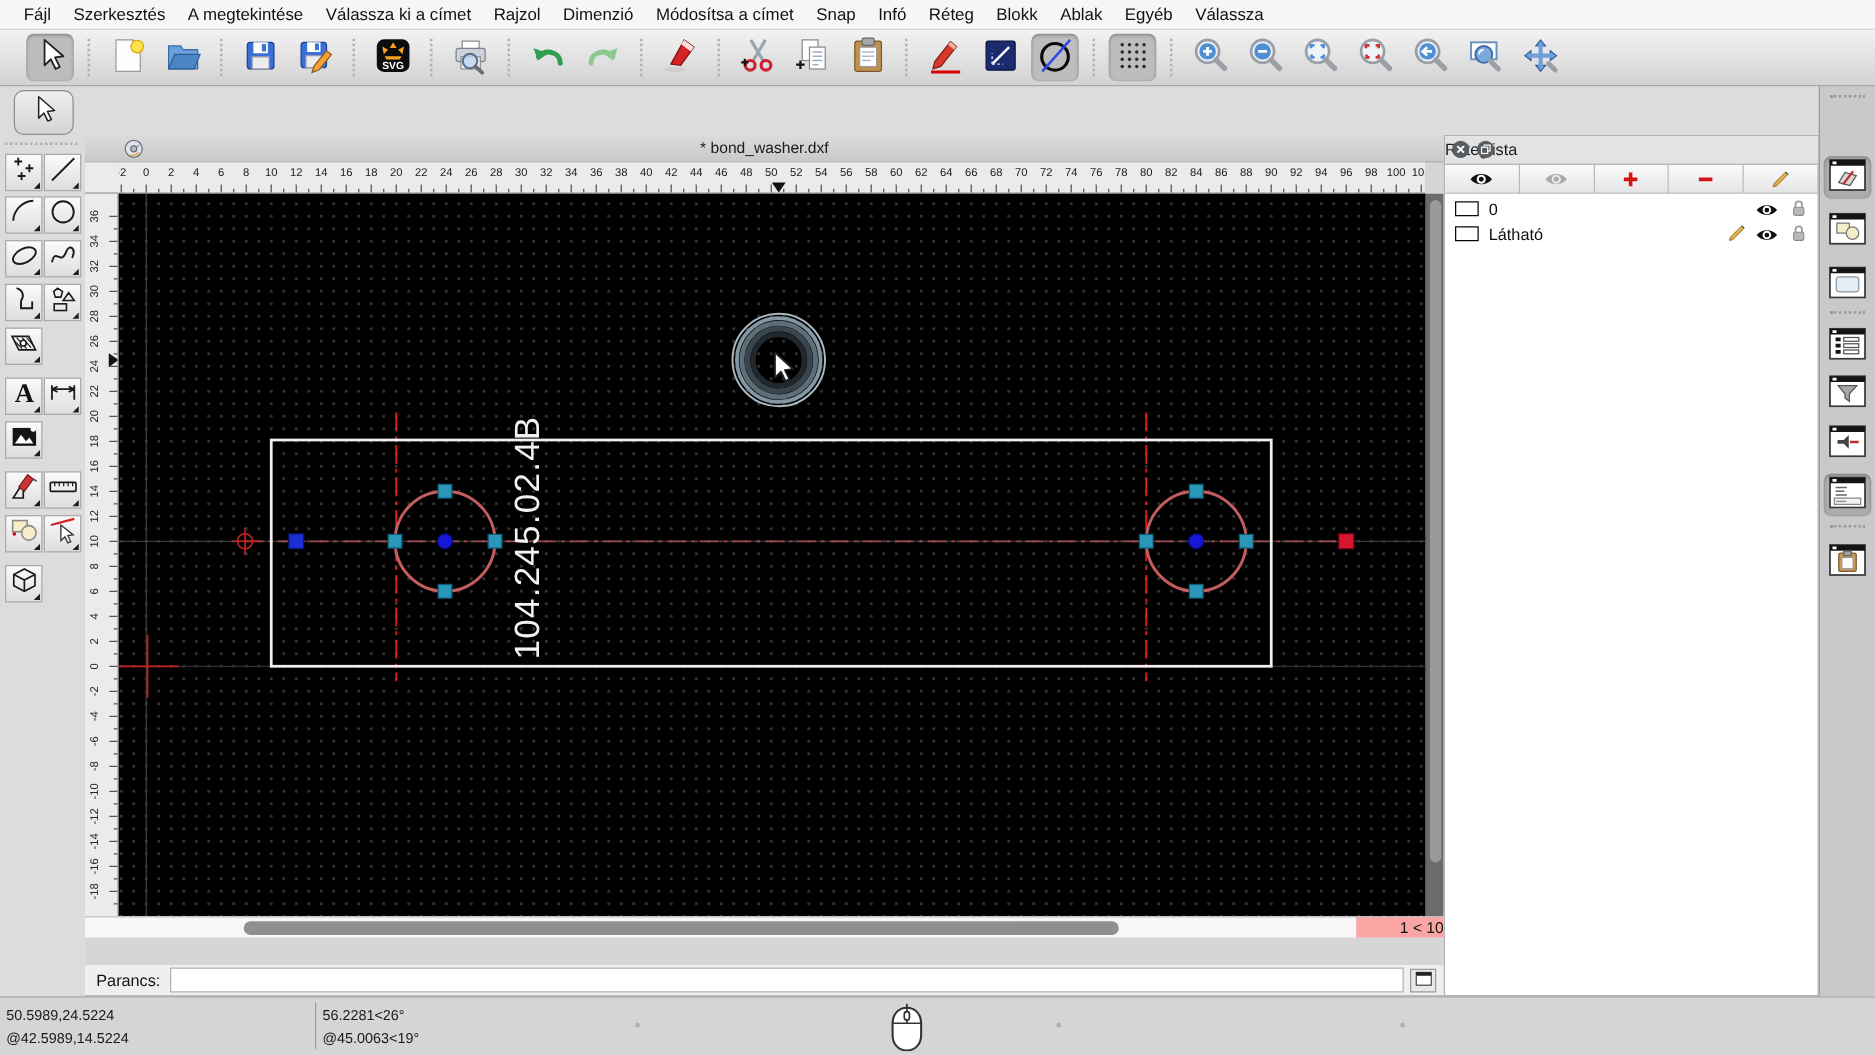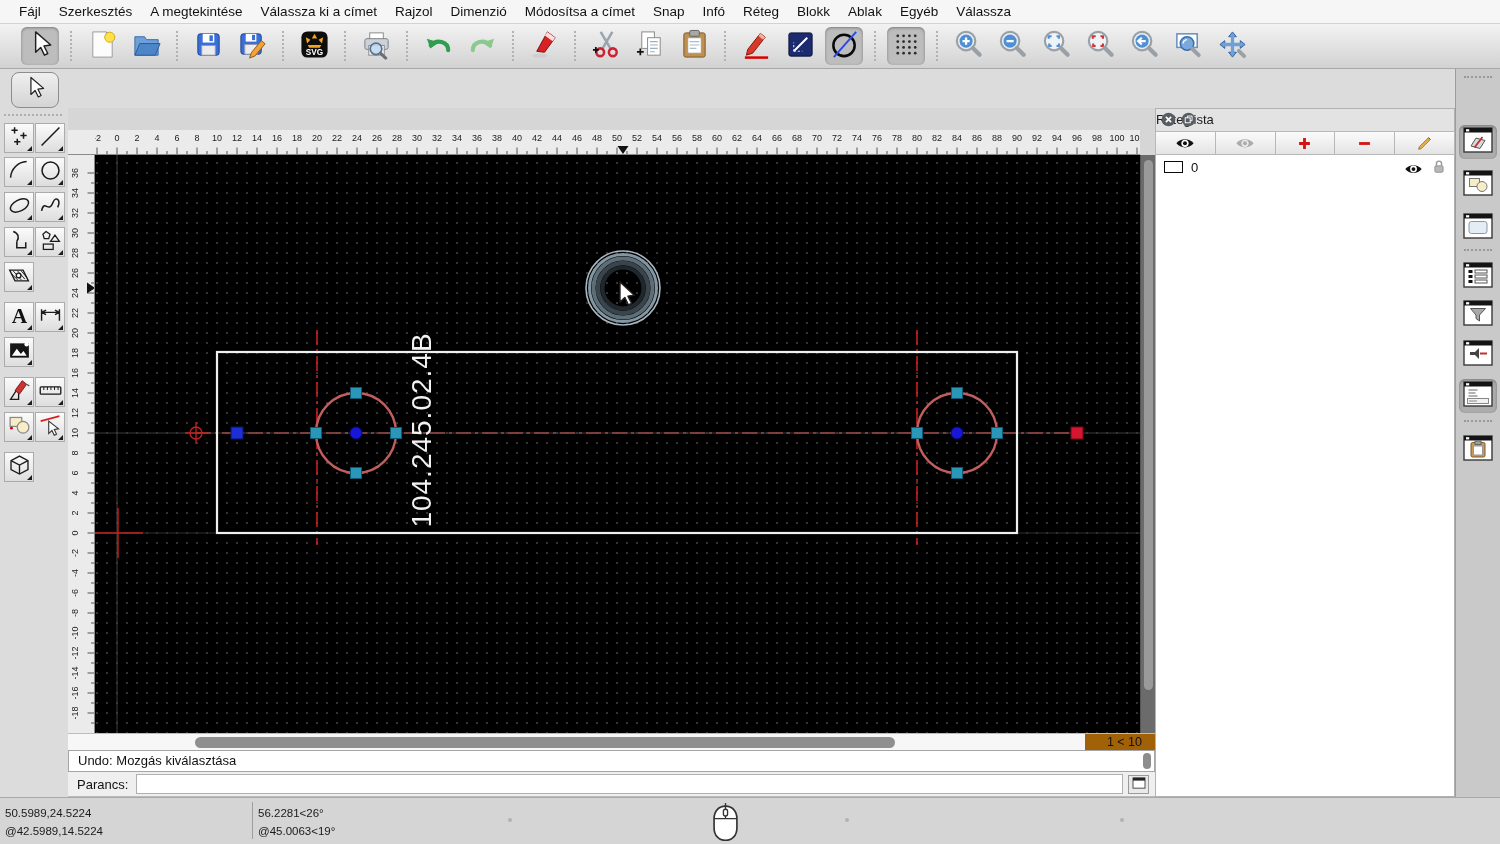--- a/index.html
+++ b/index.html
@@ -52,23 +52,23 @@
   .canvas{position:absolute;left:27px;top:47px;width:1045px;height:578px;background:#000;
           background-image:radial-gradient(circle,#333 1px,transparent 1.5px);
           background-size:10px 10px;background-position:-3px 3px}
   .canvas svg{position:absolute;left:0;top:0}
   .vscroll{position:absolute;left:1072px;top:47px;width:15px;height:578px;background:#6b6b6b;
            border-left:1px solid #555;box-sizing:border-box}
   .vthumb{position:absolute;left:3px;top:5px;width:9px;height:530px;background:#9a9a9a;border-radius:5px}
   .hscroll{position:absolute;left:0;top:625px;width:1017px;height:17px;background:#f7f7f7;
            border-top:1px solid #bdbdbd;box-sizing:border-box}
   .hthumb{position:absolute;left:127px;top:3px;width:700px;height:11px;background:#8f8f8f;border-radius:6px}
-  .scale-box{position:absolute;left:1017px;top:625px;width:70px;height:17px;background:#a16207;
+  .scale-box{position:absolute;left:1017px;top:625px;width:70px;height:17px;background:#fca5a5;
              border-top:1px solid #bdbdbd;box-sizing:border-box;font-size:12.5px;line-height:16px;
-             text-align:right;padding-right:13px;color:#111}
+             text-align:right;padding-right:0;color:#111}
   .cmd-history{position:absolute;left:0;top:642px;width:1087px;height:22px;background:#fff;
                border:1px solid #a5a5a5;box-sizing:border-box;font-size:13px;line-height:20px;
                padding-left:9px;color:#111}
   .ch-scroll{position:absolute;right:3px;top:2px;width:8px;height:16px;background:#8d8d8d;border-radius:4px}
   .cmd-row{position:absolute;left:0;top:664px;width:1087px;height:25px;background:#efefef;
            border-bottom:1px solid #bbb;display:flex;align-items:center;
            padding:0 6px 0 9px;box-sizing:border-box}
   .cmd-label{font-size:13px;color:#111;margin-right:8px;white-space:nowrap}
   .cmd-input{flex:1;height:18px;border:1px solid #b0b0b0;background:#fff;font-size:13px;
              outline:none;padding:0 4px}
@@ -435,20 +435,29 @@
       </div>
       <div class="st-btn" style="left: 4px; top: 384px;">
         <span><svg viewBox="0 0 28 28" stroke="#1a1a1a" stroke-width="1.5" fill="none">
             <path d="M14 3.5l9.5 5v10l-9.5 5-9.5-5v-10z"></path>
             <path d="M4.5 8.5L14 13.5l9.5-5M14 13.5v10"></path>
           </svg></span>
       </div>
     </div>
 
   <div class="doc">
+    <div class="doc-title">
+      <span class="doc-icon"><svg viewBox="0 0 16 16">
+            <circle cx="8" cy="8" r="6.8" fill="#dfe3ea" stroke="#6a7080"></circle>
+            <path d="M8 8l4.5-3" stroke="#8892a8"></path>
+            <circle cx="8" cy="8" r="2.4" fill="#b8bec8" stroke="#6a7080"></circle>
+            <path d="M12 11a6.8 6.8 0 0 1-7 2" stroke="#e8a030" fill="none"></path>
+          </svg></span>
+      <div class="doc-title-text">* bond_washer.dxf</div>
+    </div>
     <div class="ruler-corner"></div>
     <div class="hruler" id="hruler"><svg width="1045" height="25">
           <text class="rl-text" x="2" y="11" text-anchor="middle">-2</text>
           <line class="rl-tick" x1="2" y1="17.5" x2="2" y2="24.5"></line>
           <line class="rl-tick" x1="12" y1="21" x2="12" y2="24.5"></line>
           <text class="rl-text" x="22" y="11" text-anchor="middle">0</text>
           <line class="rl-tick" x1="22" y1="17.5" x2="22" y2="24.5"></line>
           <line class="rl-tick" x1="32" y1="21" x2="32" y2="24.5"></line>
           <text class="rl-text" x="42" y="11" text-anchor="middle">2</text>
           <line class="rl-tick" x1="42" y1="17.5" x2="42" y2="24.5"></line>
@@ -729,24 +738,20 @@
           <path d="M525 127v20l4.8-4.6 3.6 7.4 3.1-1.5-3.6-7.2 6.4-.9z" fill="#fff" stroke="#222" stroke-width="1.4" stroke-linejoin="round"></path>
         </svg>
     </div>
     <div class="vscroll">
         <div class="vthumb"></div>
       </div>
     <div class="hscroll">
         <div class="hthumb"></div>
       </div>
     <div class="scale-box">1 &lt; 10</div>
-    <div class="cmd-history">
-      <span>Undo: Mozgás kiválasztása</span>
-      <div class="ch-scroll"></div>
-    </div>
     <div class="cmd-row">
       <span class="cmd-label">Parancs:</span>
       <input class="cmd-input" id="cmd-input" style="">
       <button class="cmd-btn">
         <span><svg viewBox="0 0 16 14">
               <rect x="1" y="1" width="14" height="12" fill="#fff" stroke="#333"></rect>
               <path d="M1 1h14v3.2H1z" fill="#222"></path>
             </svg></span>
       </button>
     </div>
@@ -794,20 +799,37 @@
           <span style="width:15px;height:15px;display:inline-block"><svg viewBox="0 0 18 18">
               <path d="M2 16l3-.7L16 4.2 13.8 2 2.7 13z" fill="#e8b04a" stroke="#8a6420" stroke-width=".9"></path>
               <path d="M13.8 2L16 4.2" stroke="#444"></path>
             </svg></span>
         </button>
       </div>
     <div class="lp-rows" id="lp-rows">
         <div class="layer-row">
           <span class="lr-swatch" style="background:#ffffff"></span>
           <span class="lr-name">0</span>
+          <span class="lr-eye"><svg viewBox="0 0 22 14">
+              <path d="M1.5 7C6 1 16 1 20.5 7 16 13 6 13 1.5 7z" fill="#101010"></path>
+              <circle cx="11" cy="7" r="4" fill="#fff"></circle>
+              <circle cx="11" cy="7" r="2.2" fill="#101010"></circle>
+            </svg></span>
+          <span class="lr-lock"><svg viewBox="0 0 14 17">
+              <path d="M4 8V5.5a3 3 0 0 1 6 0V8" fill="none" stroke="#9a9a9a" stroke-width="1.7"></path>
+              <rect x="2.2" y="8" width="9.6" height="7.5" rx="1.5" fill="#b8b8b8" stroke="#8a8a8a"></rect>
+            </svg></span>
+        </div>
+        <div class="layer-row">
+          <span class="lr-swatch" style="background:#ffffff"></span>
+          <span class="lr-name">Látható</span>
+          <span class="lr-pencil"><svg viewBox="0 0 18 18">
+              <path d="M2 16l3-.7L16 4.2 13.8 2 2.7 13z" fill="#e8b04a" stroke="#8a6420" stroke-width=".9"></path>
+              <path d="M13.8 2L16 4.2" stroke="#444"></path>
+            </svg></span>
           <span class="lr-eye"><svg viewBox="0 0 22 14">
               <path d="M1.5 7C6 1 16 1 20.5 7 16 13 6 13 1.5 7z" fill="#101010"></path>
               <circle cx="11" cy="7" r="4" fill="#fff"></circle>
               <circle cx="11" cy="7" r="2.2" fill="#101010"></circle>
             </svg></span>
           <span class="lr-lock"><svg viewBox="0 0 14 17">
               <path d="M4 8V5.5a3 3 0 0 1 6 0V8" fill="none" stroke="#9a9a9a" stroke-width="1.7"></path>
               <rect x="2.2" y="8" width="9.6" height="7.5" rx="1.5" fill="#b8b8b8" stroke="#8a8a8a"></rect>
             </svg></span>
         </div>

